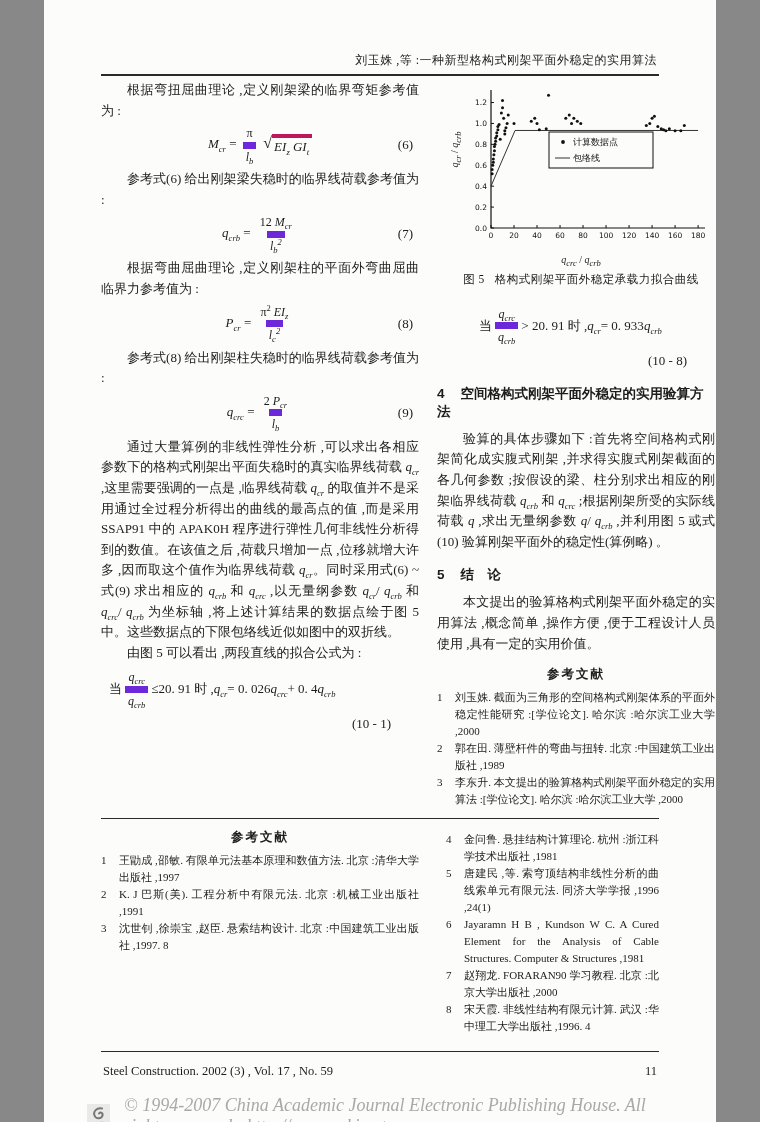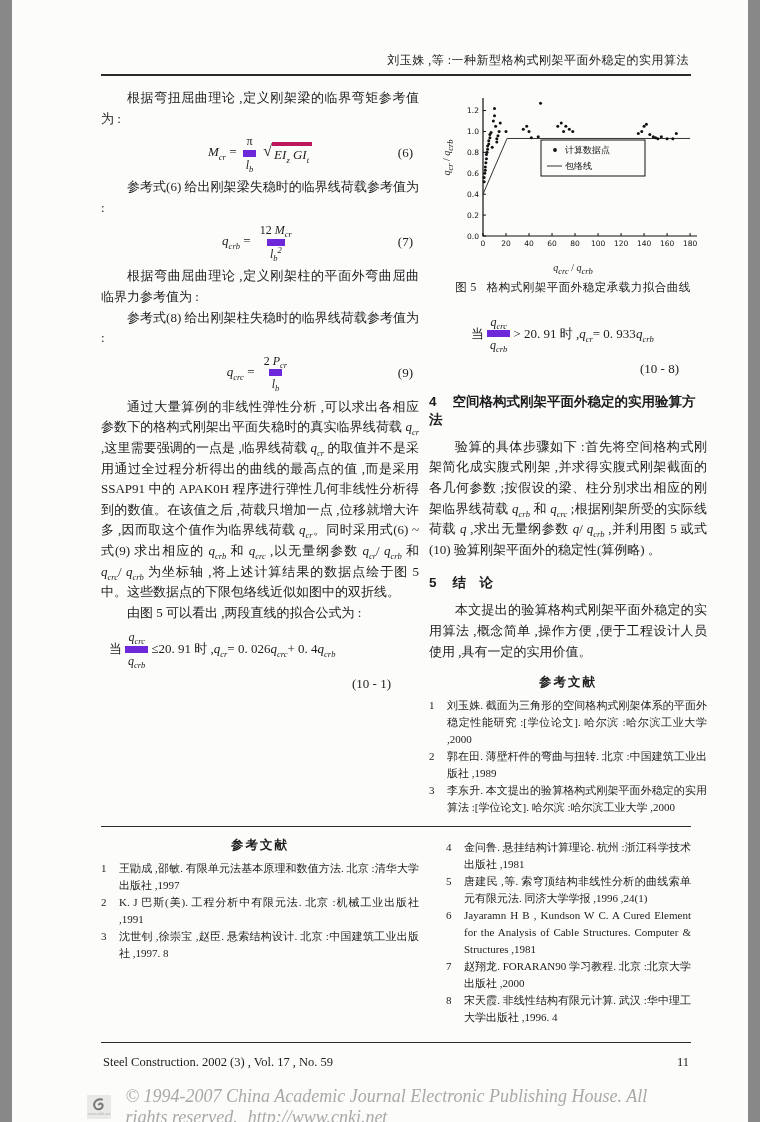--- a/index.html
+++ b/index.html
@@ -1,26 +1,26 @@
 <!DOCTYPE html>
 <html><head>
 <meta charset="utf-8">
 <style>
   * { margin:0; padding:0; box-sizing:border-box; }
   html,body { background:#888; }
   .page {
-    width:736px; height:1122px; background:#fcfcfb; position:relative;
+    width:672px; height:1122px; background:#fcfcfb; position:relative;
     font-family:"Liberation Serif","DejaVu Serif",serif; color:#1c1c1c;
-    margin:0 auto; overflow:hidden;padding-left:32px;
+    margin:0 auto; overflow:hidden;
   }
   .content { padding:52px 57px 0 57px; }
   .running-head { text-align:right; font-size:12px; letter-spacing:.5px; padding-right:2px; }
   .rule { border-top:2px solid #2a2a2a; margin-top:5px; }
   .rule.thin { border-top-width:1.5px; }
-  .body-grid { display:grid; grid-template-columns:318px 1fr; column-gap:10px; margin-top:12px; }
+  .body-grid { display:grid; grid-template-columns:318px 1fr; column-gap:18px; margin-top:4px; }
   .para { font-size:13px; line-height:20.6px; text-align:justify; }
   .para.indent { text-indent:2em; }
   .var { font-style:italic; font-family:"Liberation Serif",serif; }
   sub, sup { font-size:8.5px; line-height:0; }
   
   .equation { position:relative; display:flex; align-items:center; justify-content:center;
               min-height:42px; margin:3px 0; font-size:13px; }
   .eq-no { position:absolute; right:6px; top:50%; transform:translateY(-50%); font-size:13px; }
   .frac { display:inline-flex; flex-direction:column; align-items:center; vertical-align:middle;
           font-size:12px; line-height:1.2; margin:0 3px; }
@@ -90,20 +90,27 @@
         <div class="equation">
           <span class="eq-body"><i class="var">q<sub>crb</sub></i> = <span class="frac">
                 <span class="fn">12 <i class="var">M<sub>cr</sub></i></span>
                 <span class="fd"><i class="var">l<sub>b</sub><sup>2</sup></i></span>
               </span></span>
           <span class="eq-no">(7)</span>
         </div>
 
         <p class="para indent">根据弯曲屈曲理论 ,定义刚架柱的平面外弯曲屈曲临界力参考值为 :</p>
 
+        <div class="equation">
+          <span class="eq-body"><i class="var">P<sub>cr</sub></i> = <span class="frac">
+                <span class="fn">π<sup>2</sup> <i class="var">EI<sub>z</sub></i></span>
+                <span class="fd"><i class="var">l<sub>c</sub><sup>2</sup></i></span>
+              </span></span>
+          <span class="eq-no">(8)</span>
+        </div>
 
         <p class="para indent">参考式(8) 给出刚架柱失稳时的临界线荷载参考值为 :</p>
 
         <div class="equation">
           <span class="eq-body"><i class="var">q<sub>crc</sub></i> = <span class="frac">
                 <span class="fn">2 <i class="var">P<sub>cr</sub></i></span>
                 <span class="fd"><i class="var">l<sub>b</sub></i></span>
               </span></span>
           <span class="eq-no">(9)</span>
         </div>

